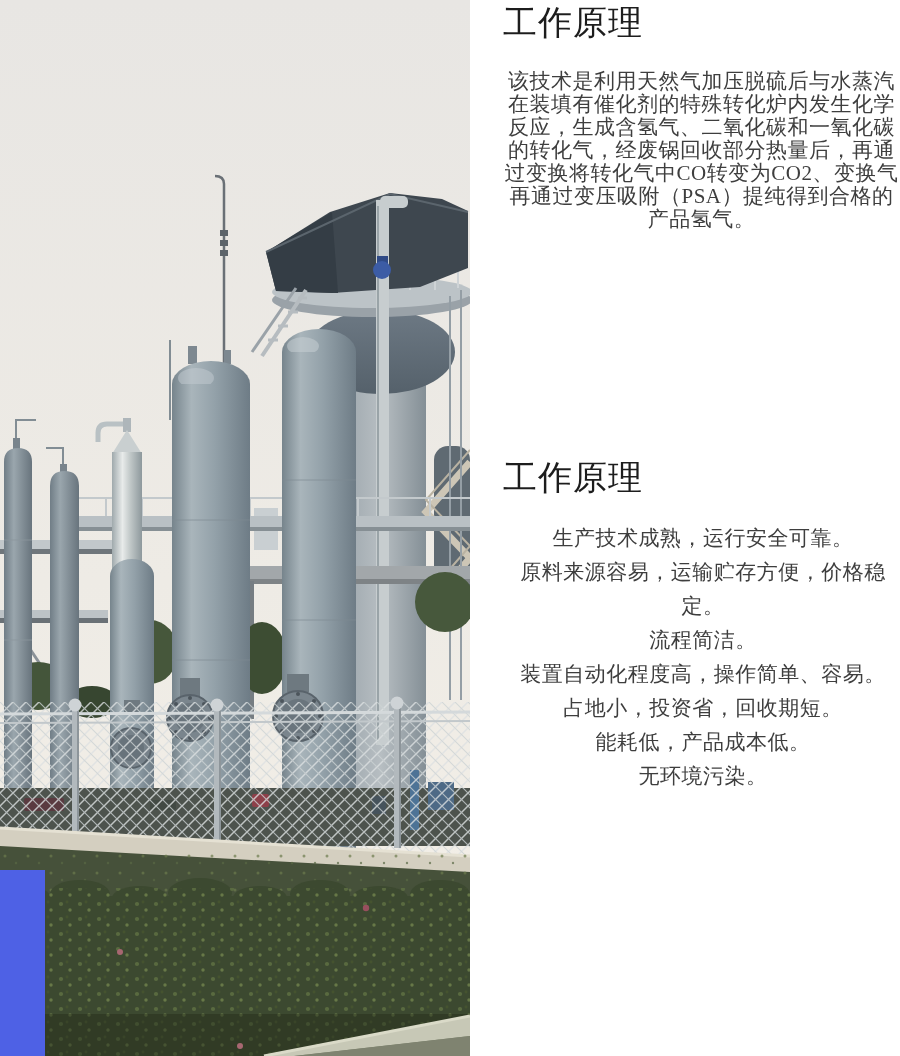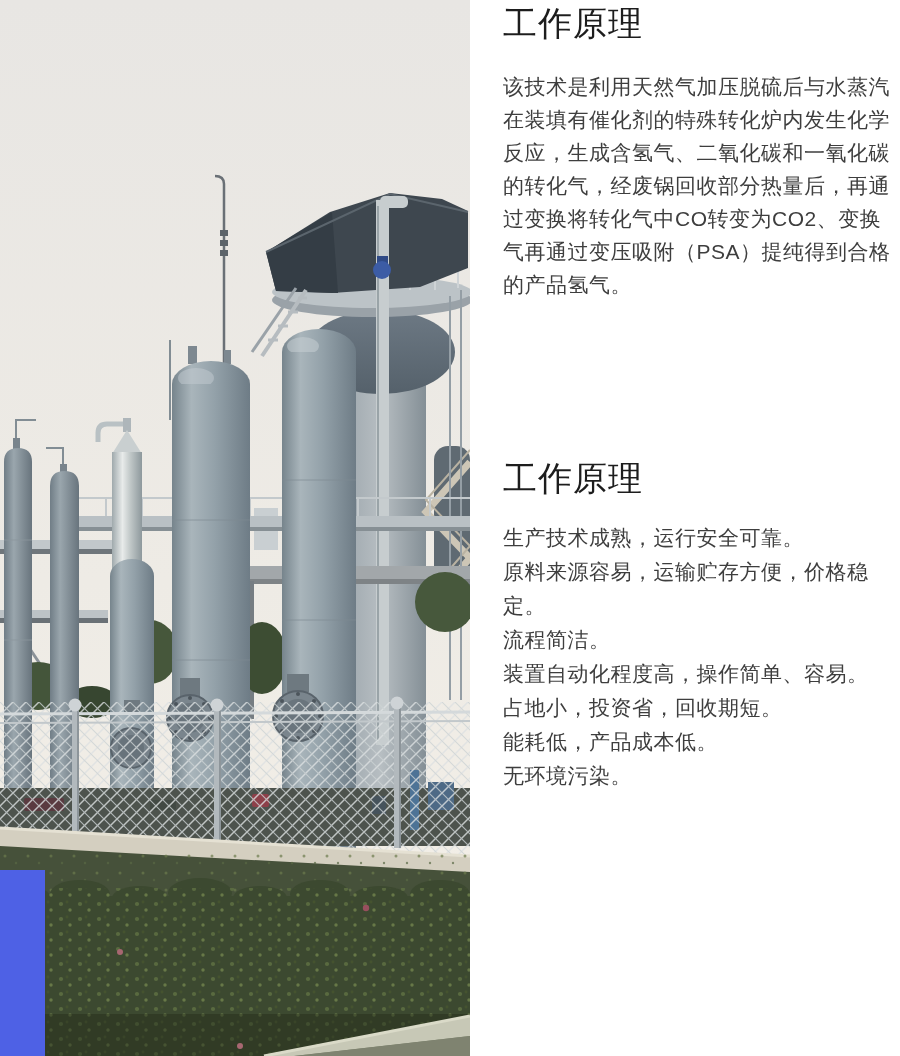--- a/index.html
+++ b/index.html
@@ -1,31 +1,32 @@
 <!DOCTYPE html>
 <html><head>
 <meta charset="utf-8">
 <style>
   html,body{margin:0;padding:0;background:#ffffff;}
   .screen{
     position:relative;width:900px;height:1056px;overflow:hidden;background:#ffffff;
-    font-family:Liberation Sans, sans-serif;
+    font-family:Liberation Serif, serif;
+    text-align:center;
   }
   .photo-wrap{position:absolute;left:0;top:0;width:470px;height:1056px;}
   .photo-wrap svg{display:block;}
   .accent-bar{position:absolute;left:0;top:870px;width:45px;height:186px;background:#4e61e5;}
   .content{position:absolute;left:503px;top:0;width:397px;color:#3e3e3e;}
   .heading{
     position:absolute;left:0;margin:0;font-weight:400;color:#1d1d1d;
     font-size:34px;line-height:44px;letter-spacing:1px;white-space:nowrap;
   }
   .principle-title{top:1px;}
   .principle-body{
     position:absolute;left:0;top:70px;width:397px;margin:0;
-    font-size:21px;line-height:33px;letter-spacing:0.5px;
+    font-size:21px;line-height:23px;letter-spacing:0.5px;
   }
   .features-title{top:456px;}
   .features-list{
     position:absolute;left:0;top:521px;width:400px;margin:0;padding:0;list-style:none;
     font-size:21px;line-height:34px;letter-spacing:0.5px;
   }
 </style>
 </head>
 <body>
 

